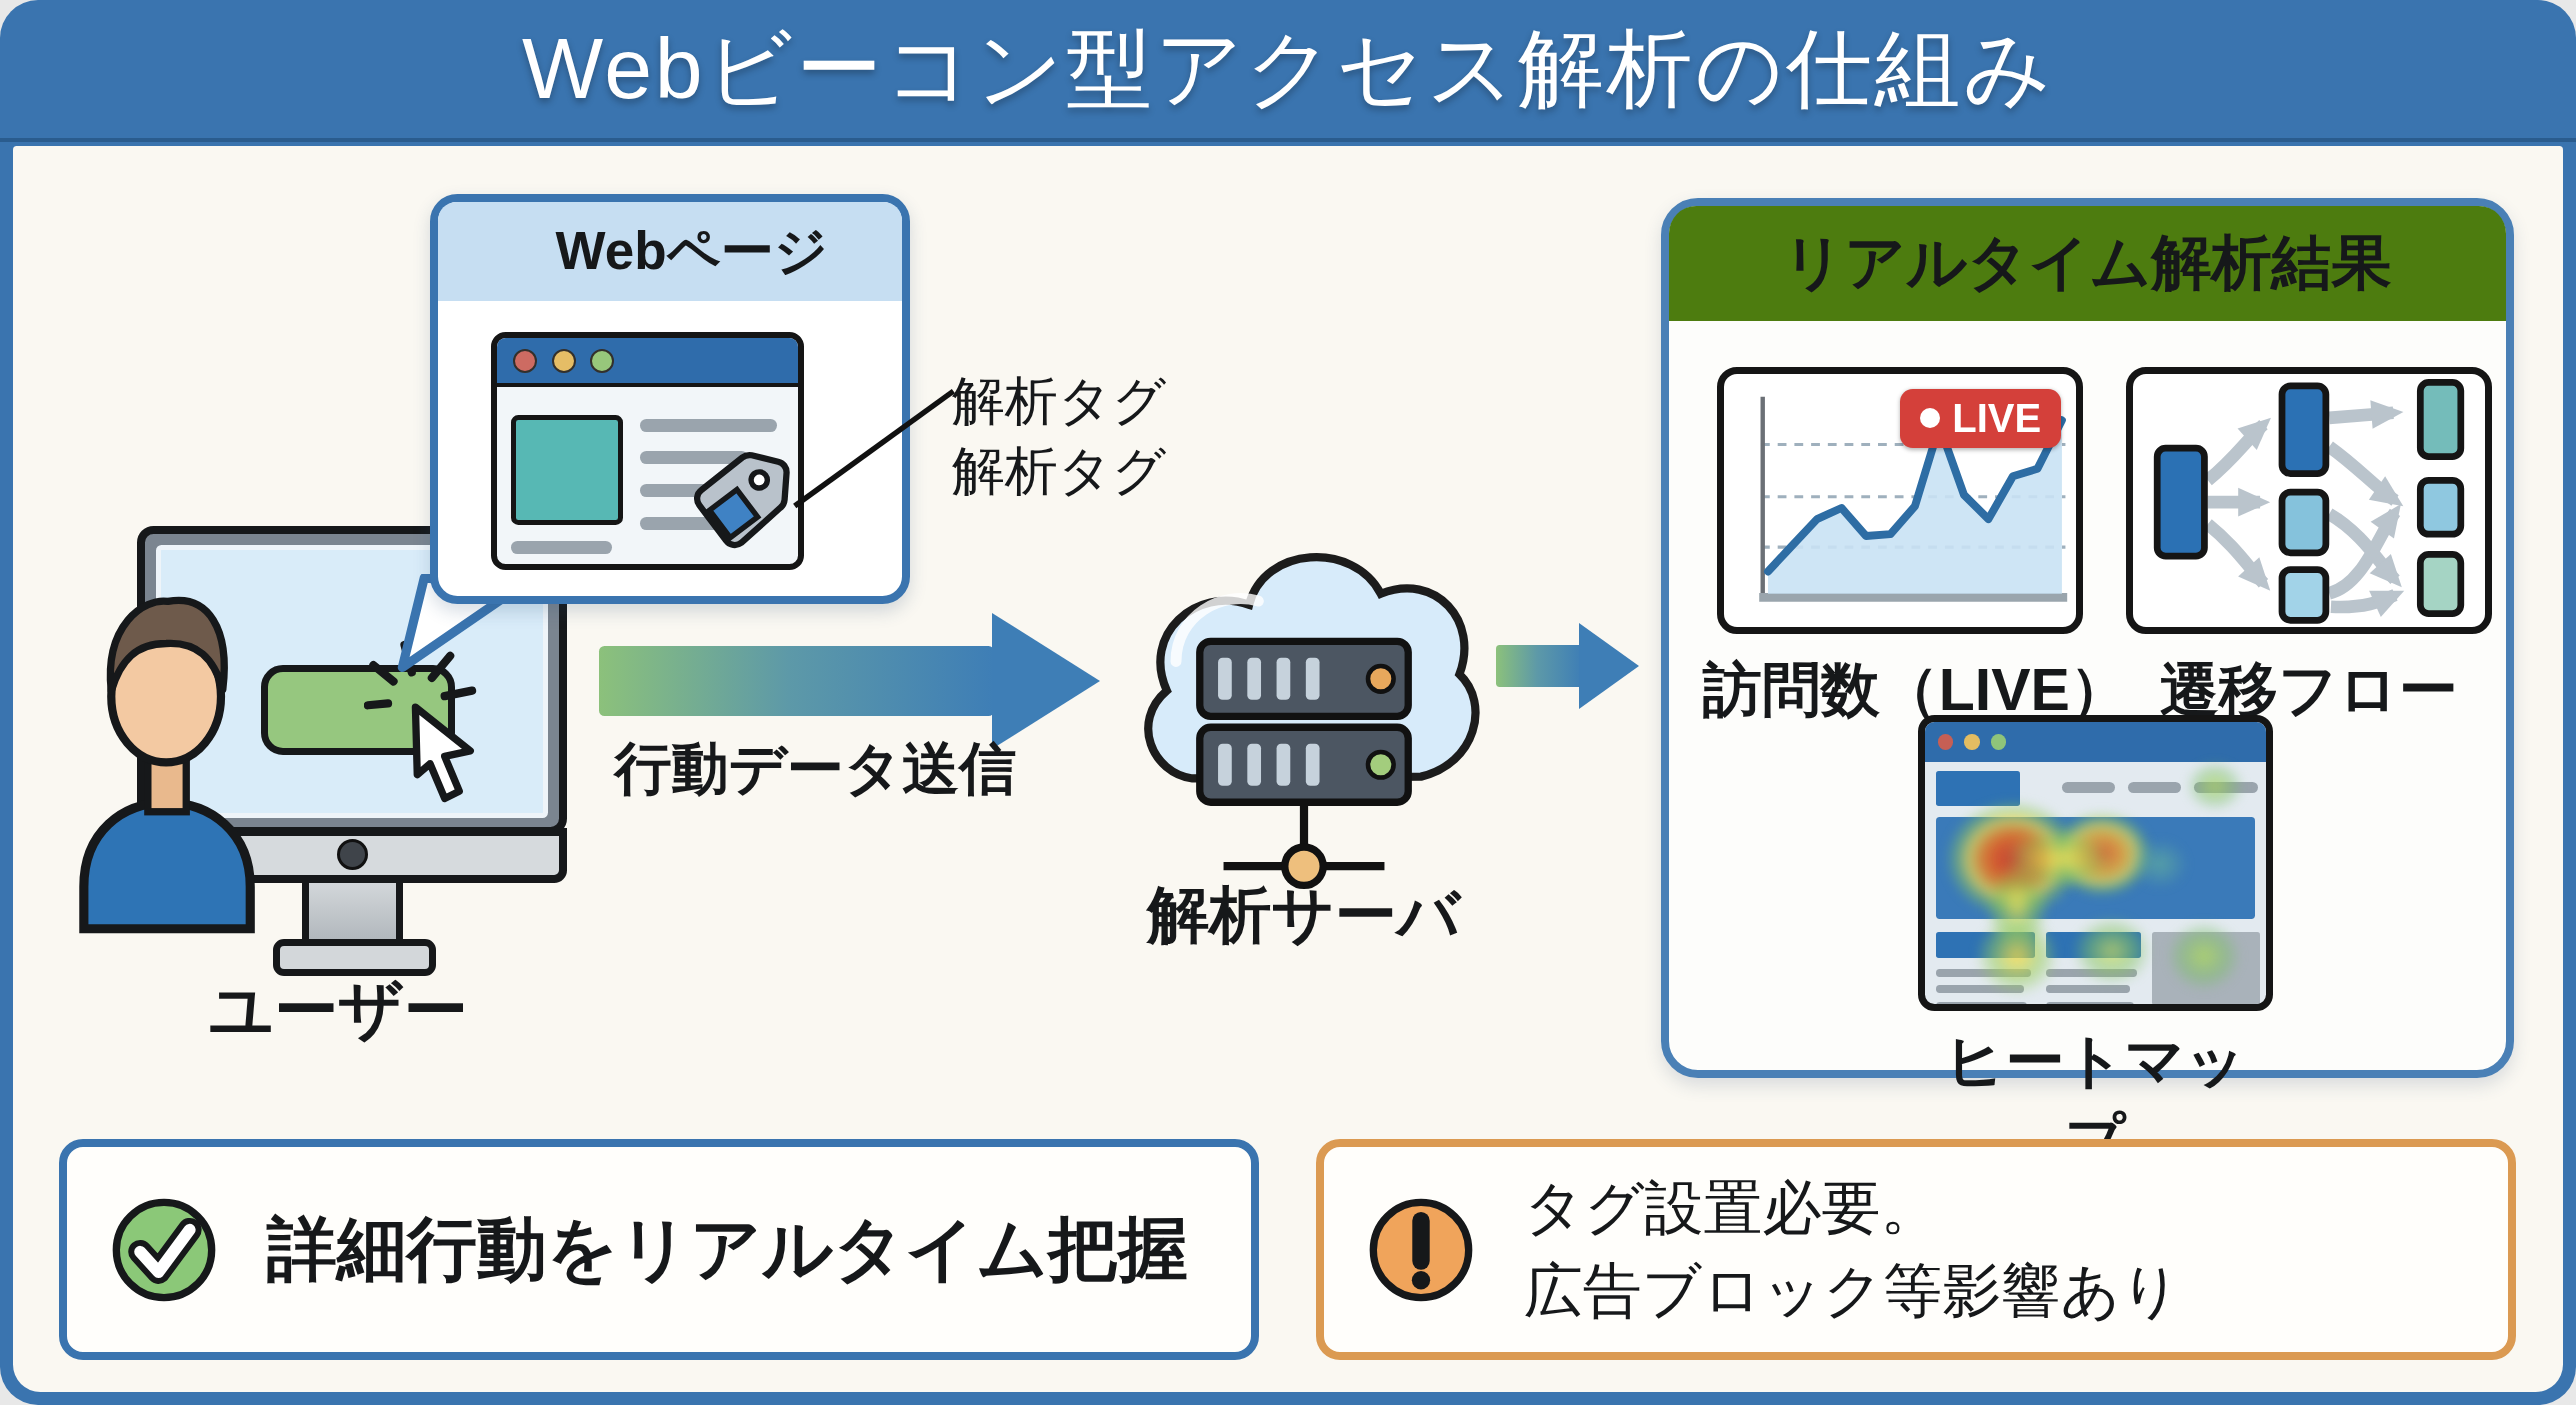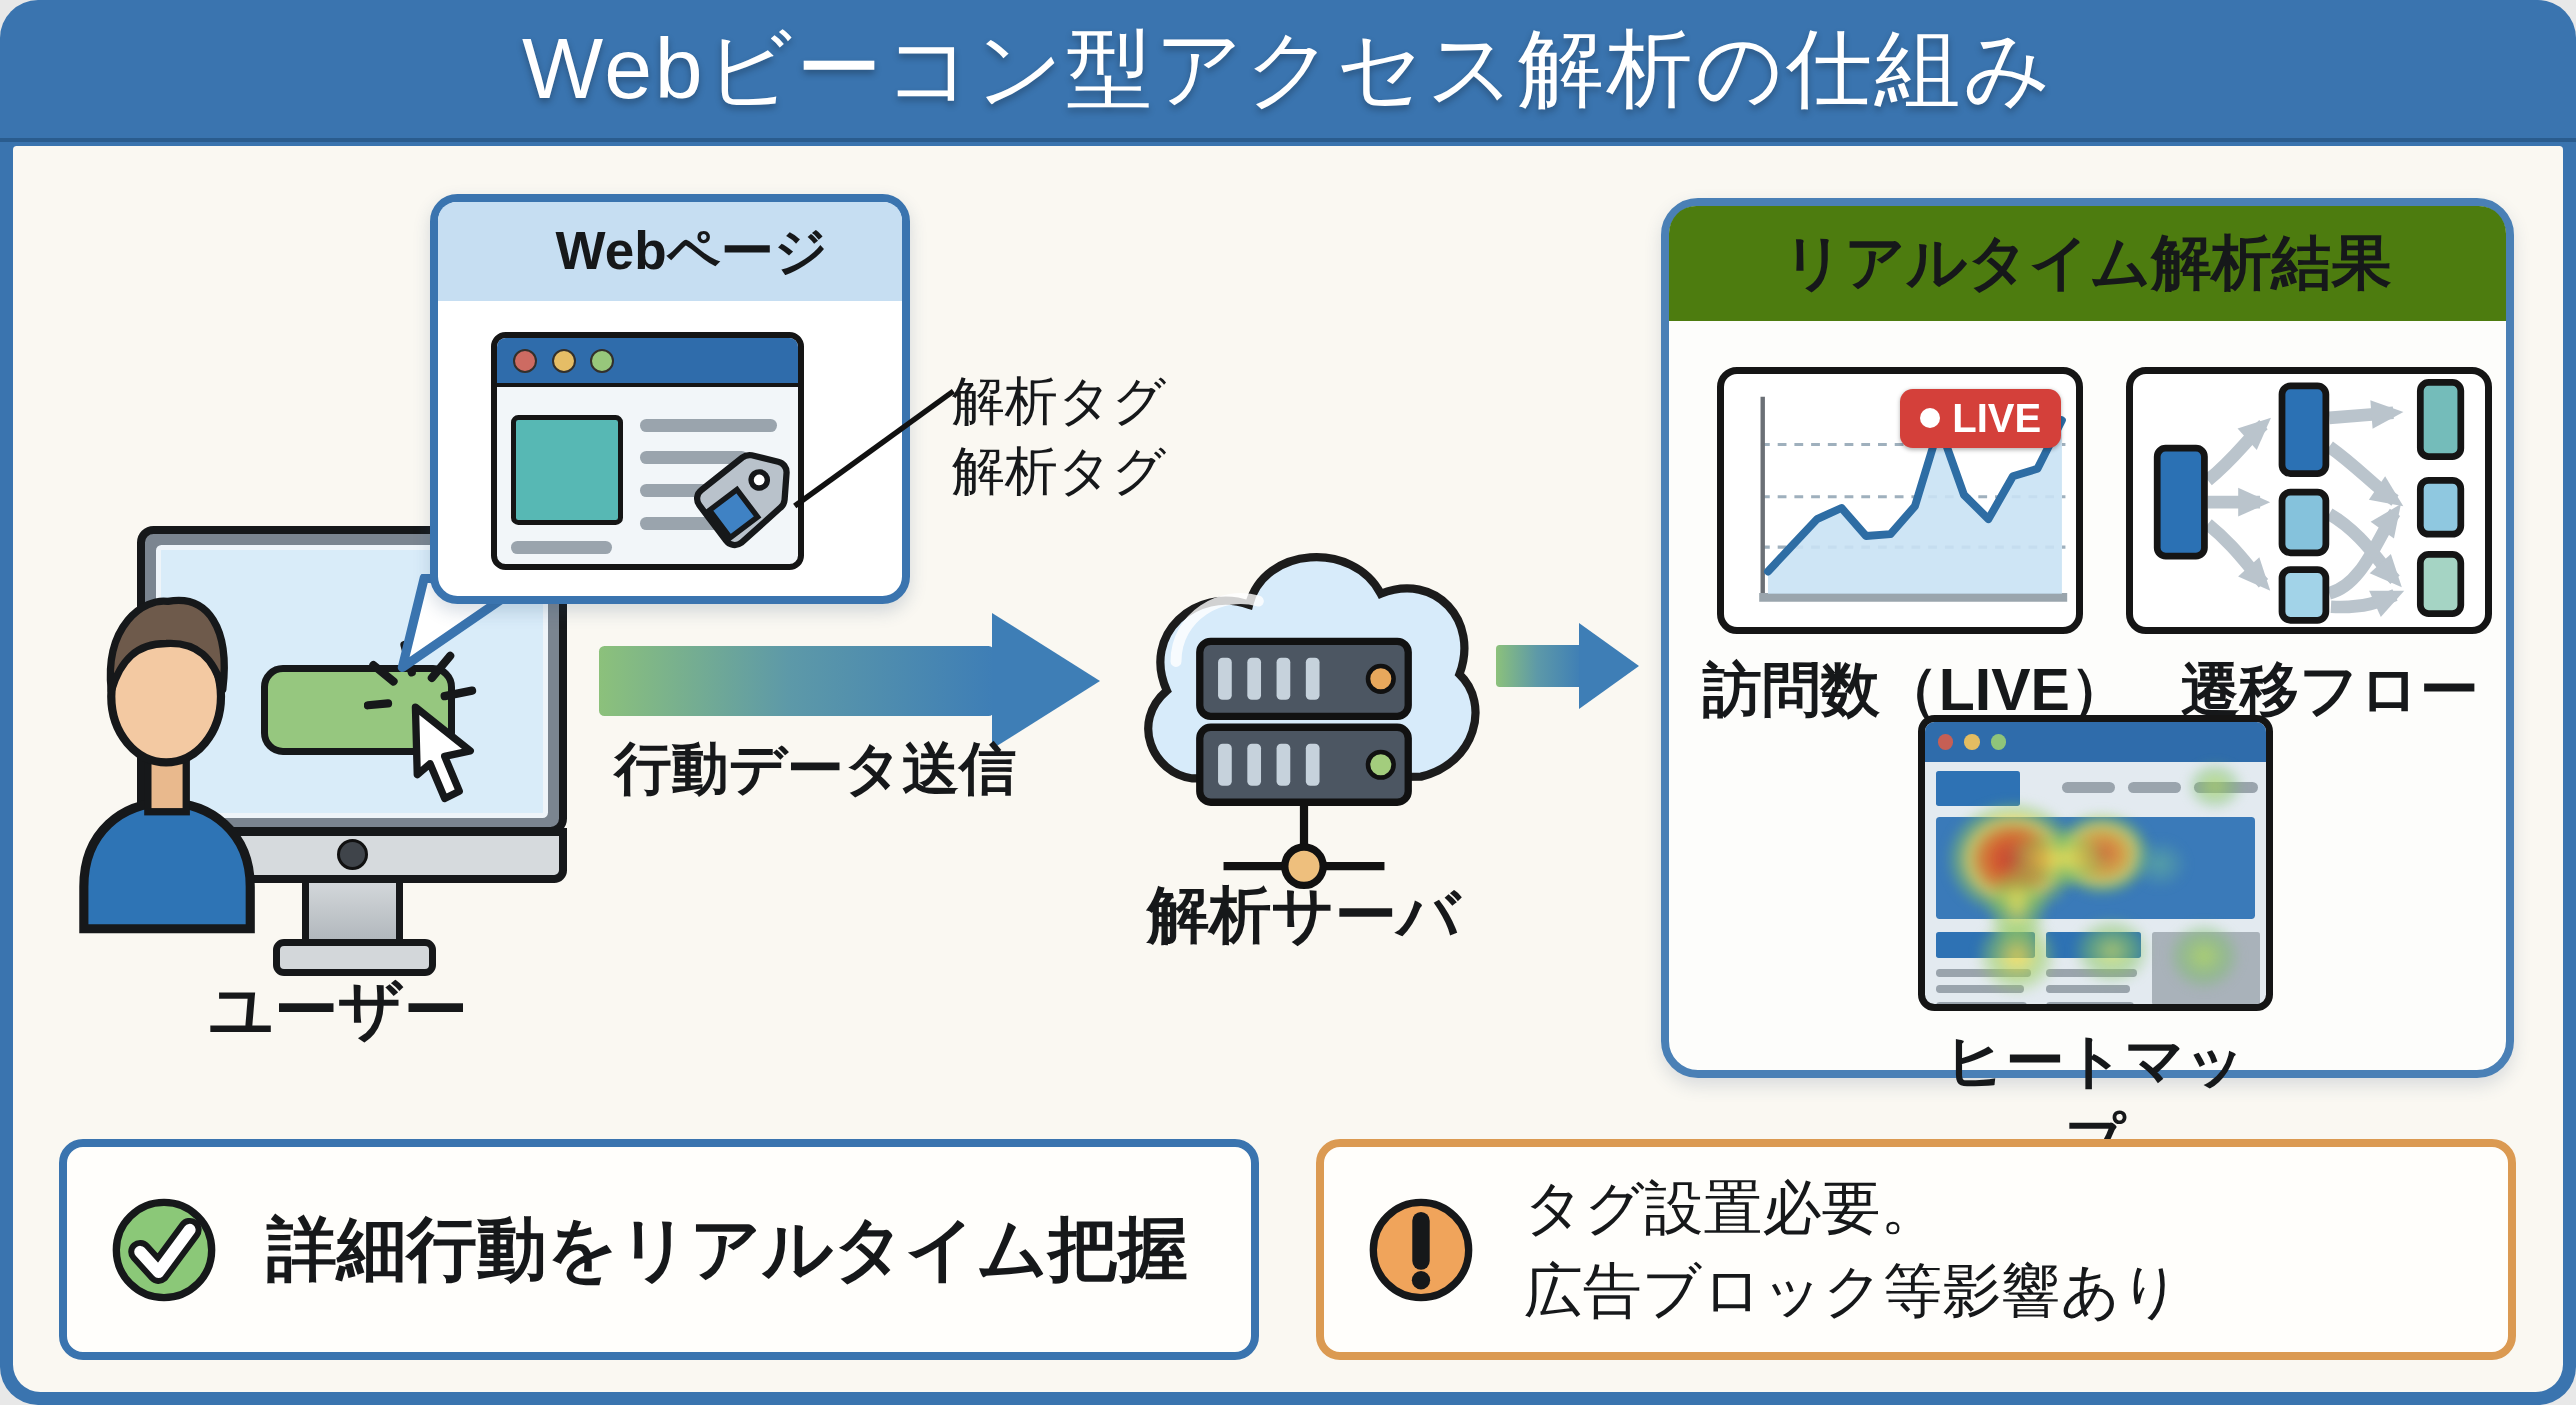--- a/index.html
+++ b/index.html
@@ -245,21 +245,21 @@
             <rect x="168" y="140" width="52" height="72" rx="10" fill="#85c2dc"></rect>
             <rect x="168" y="232" width="52" height="60" rx="10" fill="#a2d3e8"></rect>
             <rect x="332" y="10" width="48" height="88" rx="10" fill="#74bcba"></rect>
             <rect x="332" y="126" width="48" height="64" rx="10" fill="#8fc8e0"></rect>
             <rect x="332" y="214" width="48" height="70" rx="10" fill="#a5d4c4"></rect>
           </g>
         </svg>
       </div>
 
       <div class="label" style="left:20px;top:445px;width:454px;font-size:59px;">訪問数（LIVE）</div>
-      <div class="label" style="left:478px;top:445px;width:366px;font-size:59px;">遷移フロー</div>
+      <div class="label" style="left:457px;top:445px;width:366px;font-size:59px;">遷移フロー</div>
 
       <div class="heatmap">
         <div class="hm-bar">
           <div class="hm-dot" style="background:#c65f55;"></div>
           <div class="hm-dot" style="background:#e3bd62;"></div>
           <div class="hm-dot" style="background:#8fc47a;"></div>
         </div>
         <div class="hm-page">
           <div class="hm-logo"></div>
           <div class="hm-nav" style="left:137px;top:20px;width:53px;"></div>

